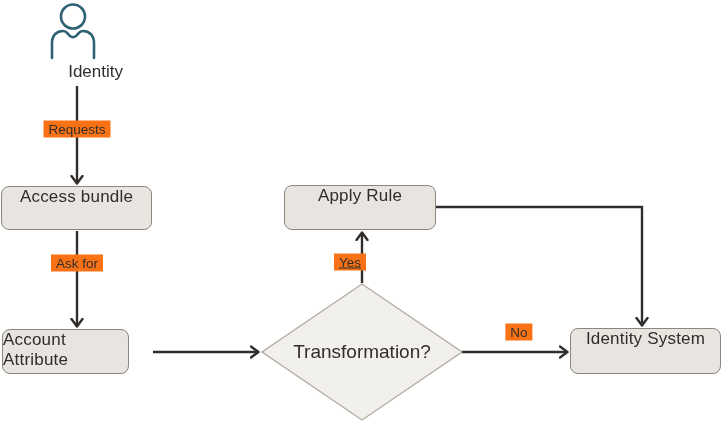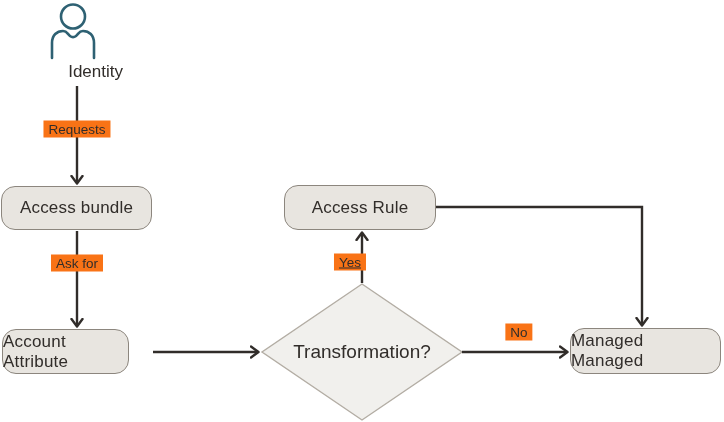--- a/index.html
+++ b/index.html
@@ -48,23 +48,22 @@
   .person-stroke {
     fill: none;
     stroke: var(--person-icon, #2e6173);
     stroke-width: 2.6;
     stroke-linecap: round;
   }
   .node {
     position: absolute;
     background: var(--node-fill, #e8e5e0);
     border: 1.5px solid var(--node-border, #8c867e);
-    border-radius: 14px;
+    border-radius: 8px;
     display: flex;
-    align-items: center;
     justify-content: center;
     font-size: 17px;
     letter-spacing: 0.2px;
     color: var(--text, #312d2a);
   }
   .node-access-bundle    { left: 1px;   top: 186px; width: 151px; height: 44px; }
   .node-account-attribute{ left: 2px;   top: 329px; width: 127px; height: 45px; }
   .node-apply-rule       { left: 284px; top: 185px; width: 152px; height: 45px; }
   .node-managed-system   { left: 570px; top: 328px; width: 151px; height: 46px; }
   .decision-label {
@@ -133,25 +132,25 @@
 
   <div class="node node-access-bundle">
     <span>Access bundle</span>
   </div>
 
   <div class="node node-account-attribute">
     <span>Account Attribute</span>
   </div>
 
   <div class="node node-apply-rule">
-    <span>Access Rule</span>
+    <span>Apply Rule</span>
   </div>
 
   <div class="node node-managed-system">
-    <span>Managed Managed</span>
+    <span>Identity System</span>
   </div>
 
   <div class="decision-label">Transformation?</div>
 
   <div class="edge-label edge-label-requests">Requests</div>
   <div class="edge-label edge-label-ask-for">Ask for</div>
   <div class="edge-label edge-label-yes">Yes</div>
   <div class="edge-label edge-label-no">No</div>
 
 </div>

